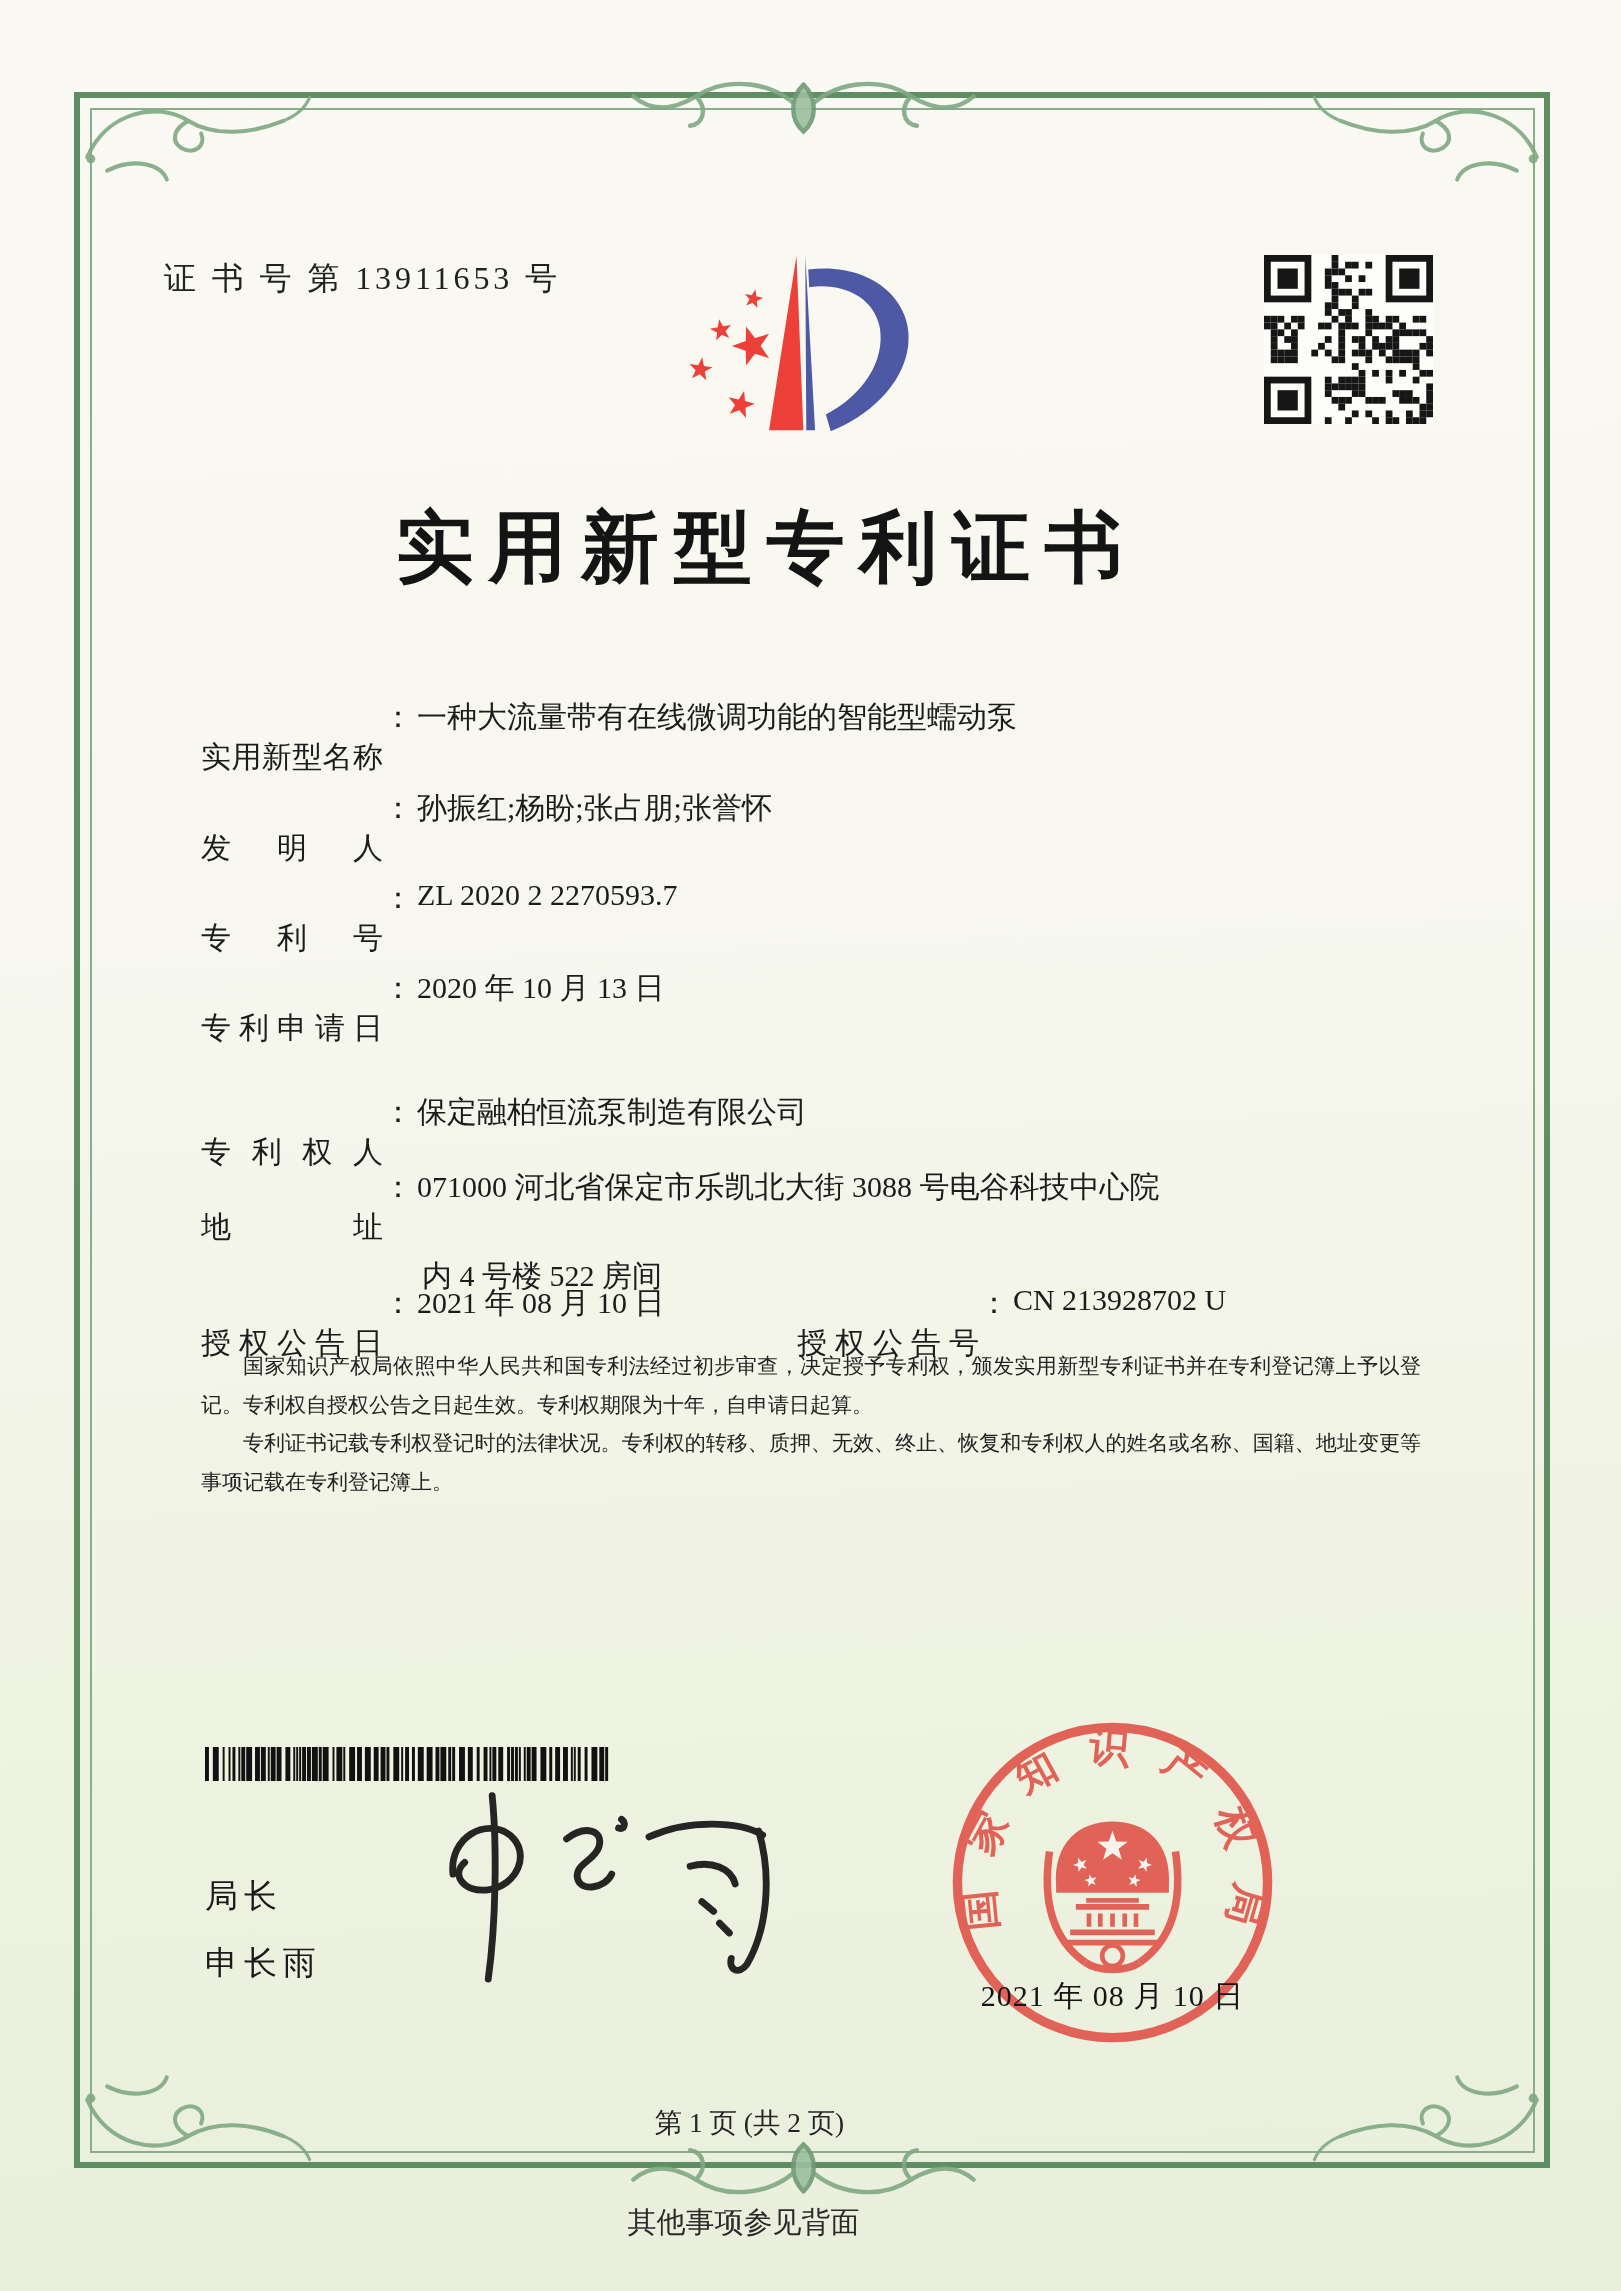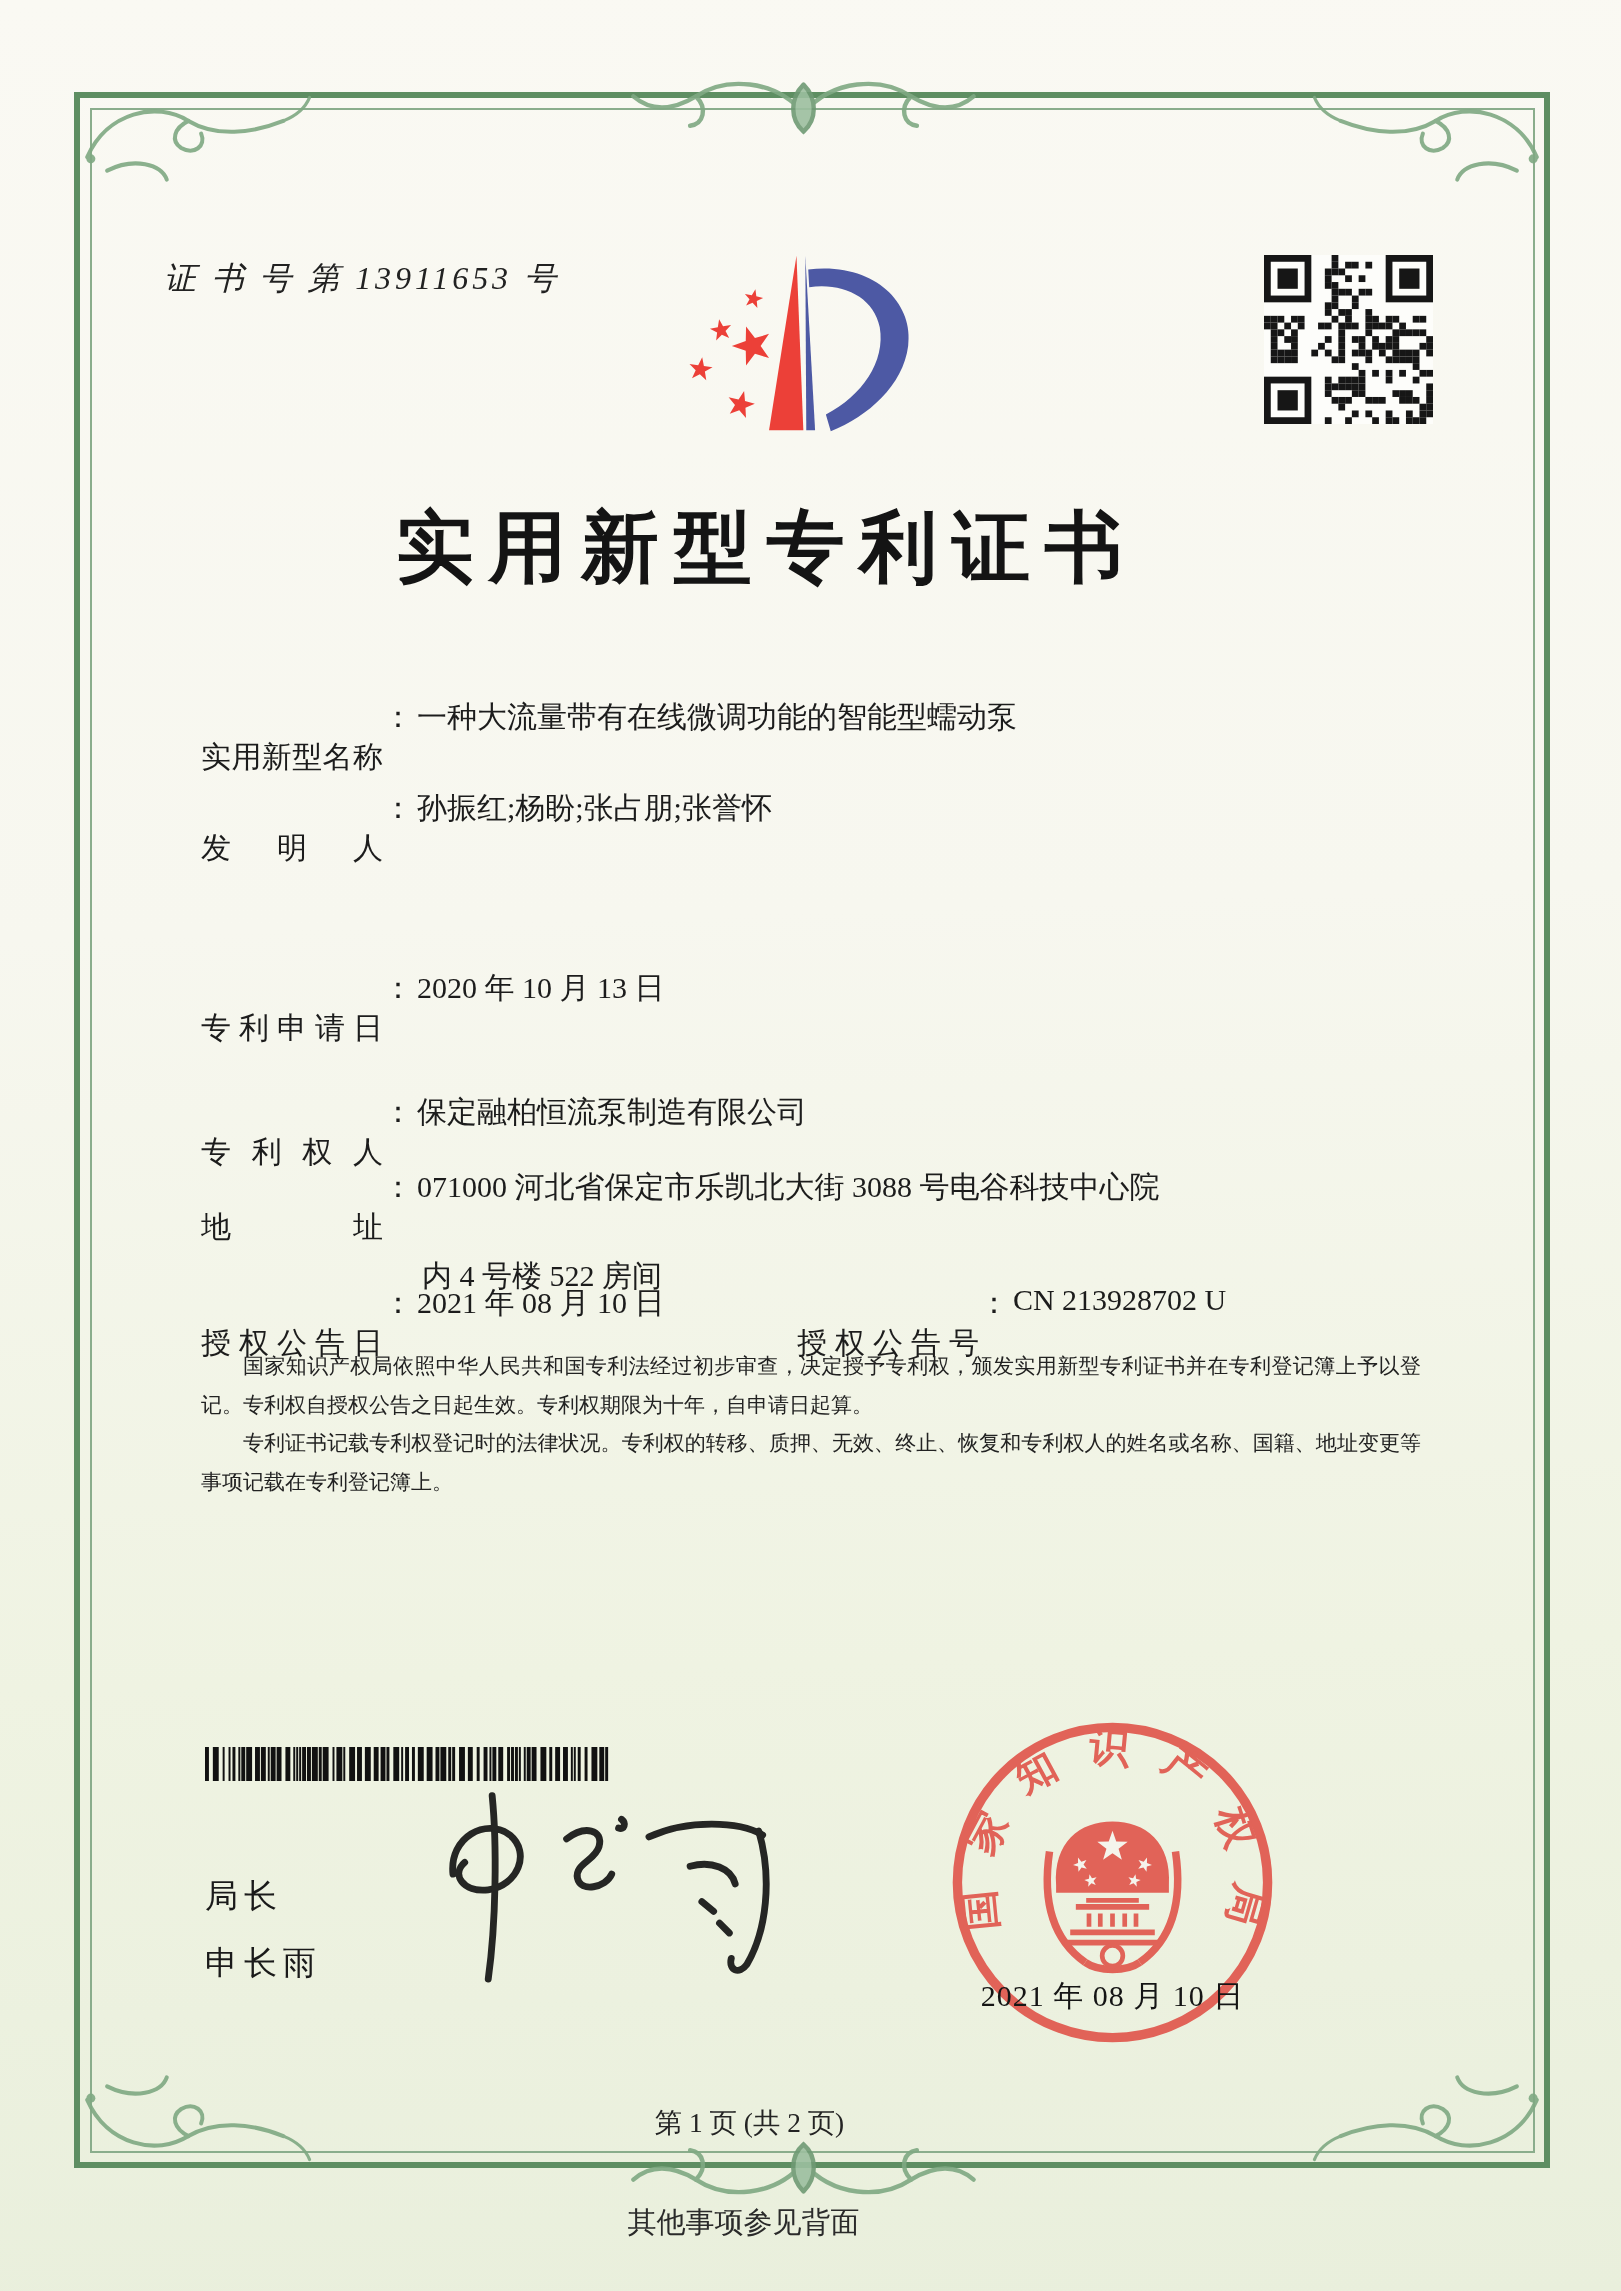--- a/index.html
+++ b/index.html
@@ -7,21 +7,21 @@
     position:relative; width:1621px; height:2292px; overflow:hidden;
     background:linear-gradient(178deg,#faf9f3 0%,#f7f7ef 40%,#eff3e2 72%,#e9efdc 100%);
     font-family:"Liberation Serif","DejaVu Serif",serif; color:#1f1f1f;
   }
   .abs{position:absolute;}
   
   .frame-outer{left:74px;top:92px;width:1476px;height:2076px;border:6.9px solid #5e8e62;box-sizing:border-box;}
   .frame-inner{left:90px;top:108px;width:1445px;height:2045px;border:2px solid #8aad8c;box-sizing:border-box;}
   .orn{pointer-events:none;opacity:.9;}
   
-  .cert-no{left:164px;top:257px;font-size:32px;letter-spacing:3.9px;color:#222;font-style:italic;}
+  .cert-no{left:164px;top:257px;font-size:32px;letter-spacing:3.9px;color:#222;}
   .logo{left:676px;top:248px;}
   .qr{left:1264px;top:255px;width:169px;height:169px;}
   .title{left:0;right:0;top:496px;text-align:center;transform:translateX(-44px);
     font-size:78px;font-weight:bold;letter-spacing:14.7px;color:#141414;}
   
   .frow{left:201px;font-size:30px;white-space:nowrap;color:#1c1c1c;}
   .flabel{display:inline-block;width:182px;text-align:justify;text-align-last:justify;vertical-align:top;margin-top:40px;}
   .fcolon{display:inline-block;vertical-align:top;}
   .fvalue{display:inline-block;vertical-align:top;margin-left:3.9px;}
   
@@ -306,20 +306,23 @@
     </svg>
 
   <div class="abs title">实用新型专利证书</div>
 
   <div class="abs frow" style="top:697px">
     <span class="flabel">实用新型名称</span><span class="fcolon">：</span><span class="fvalue">一种大流量带有在线微调功能的智能型蠕动泵</span>
   </div>
   <div class="abs frow" style="top:788px">
     <span class="flabel">发明人</span><span class="fcolon">：</span><span class="fvalue">孙振红;杨盼;张占朋;张誉怀</span>
   </div>
+  <div class="abs frow" style="top:878px">
+    <span class="flabel">专利号</span><span class="fcolon">：</span><span class="fvalue">ZL 2020 2 2270593.7</span>
+  </div>
   <div class="abs frow" style="top:968px">
     <span class="flabel">专利申请日</span><span class="fcolon">：</span><span class="fvalue">2020 年 10 月 13 日</span>
   </div>
   <div class="abs frow" style="top:1092px">
     <span class="flabel">专利权人</span><span class="fcolon">：</span><span class="fvalue">保定融柏恒流泵制造有限公司</span>
   </div>
   <div class="abs frow" style="top:1167px">
     <span class="flabel">地址</span><span class="fcolon">：</span><span class="fvalue">071000 河北省保定市乐凯北大街 3088 号电谷科技中心院</span>
   </div>
   <div class="abs frow" style="top:1256px;left:418px">

